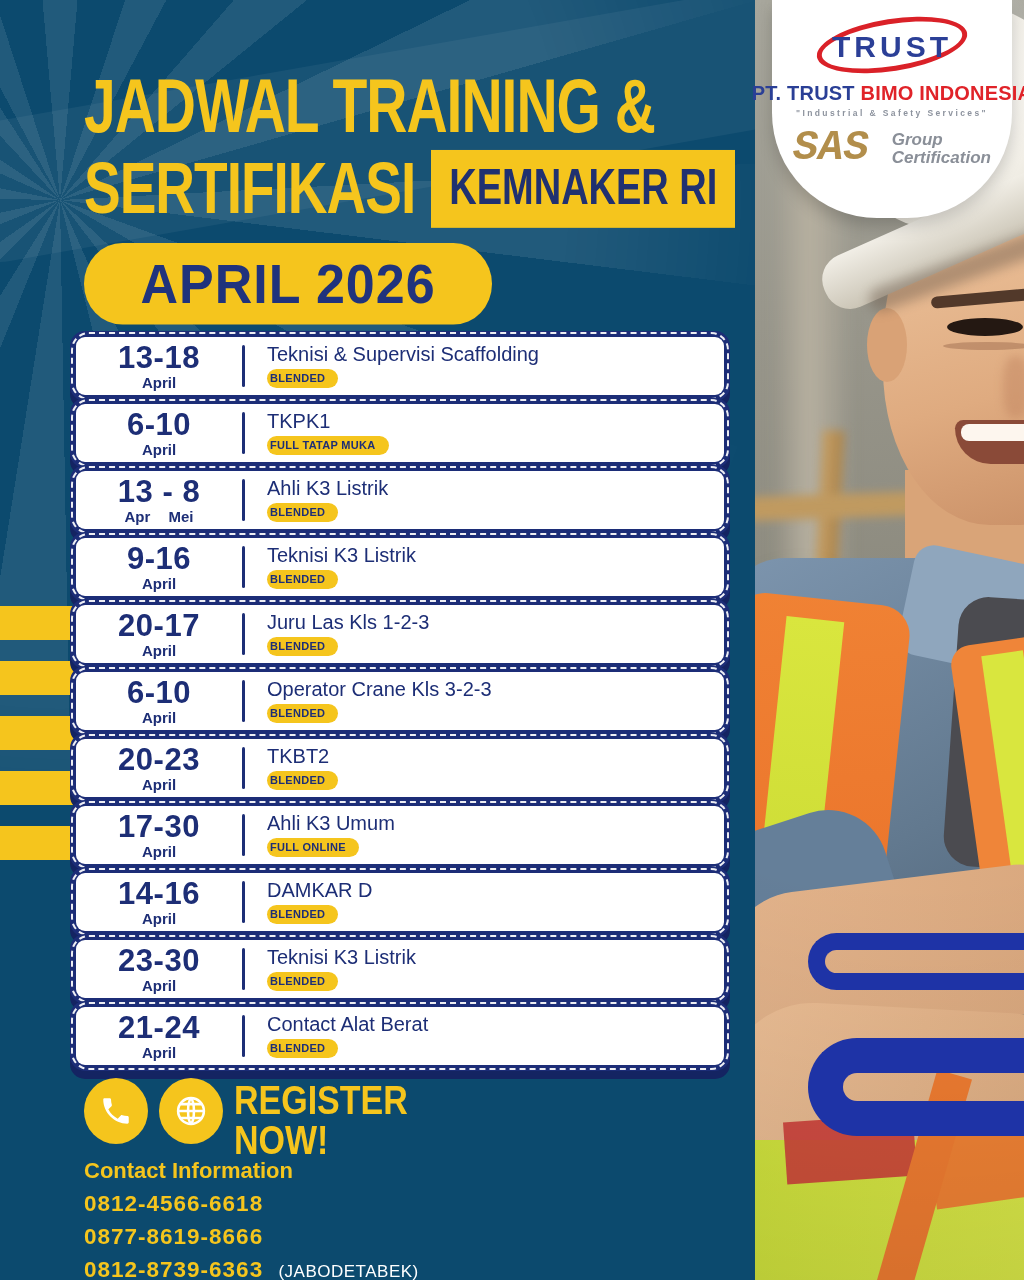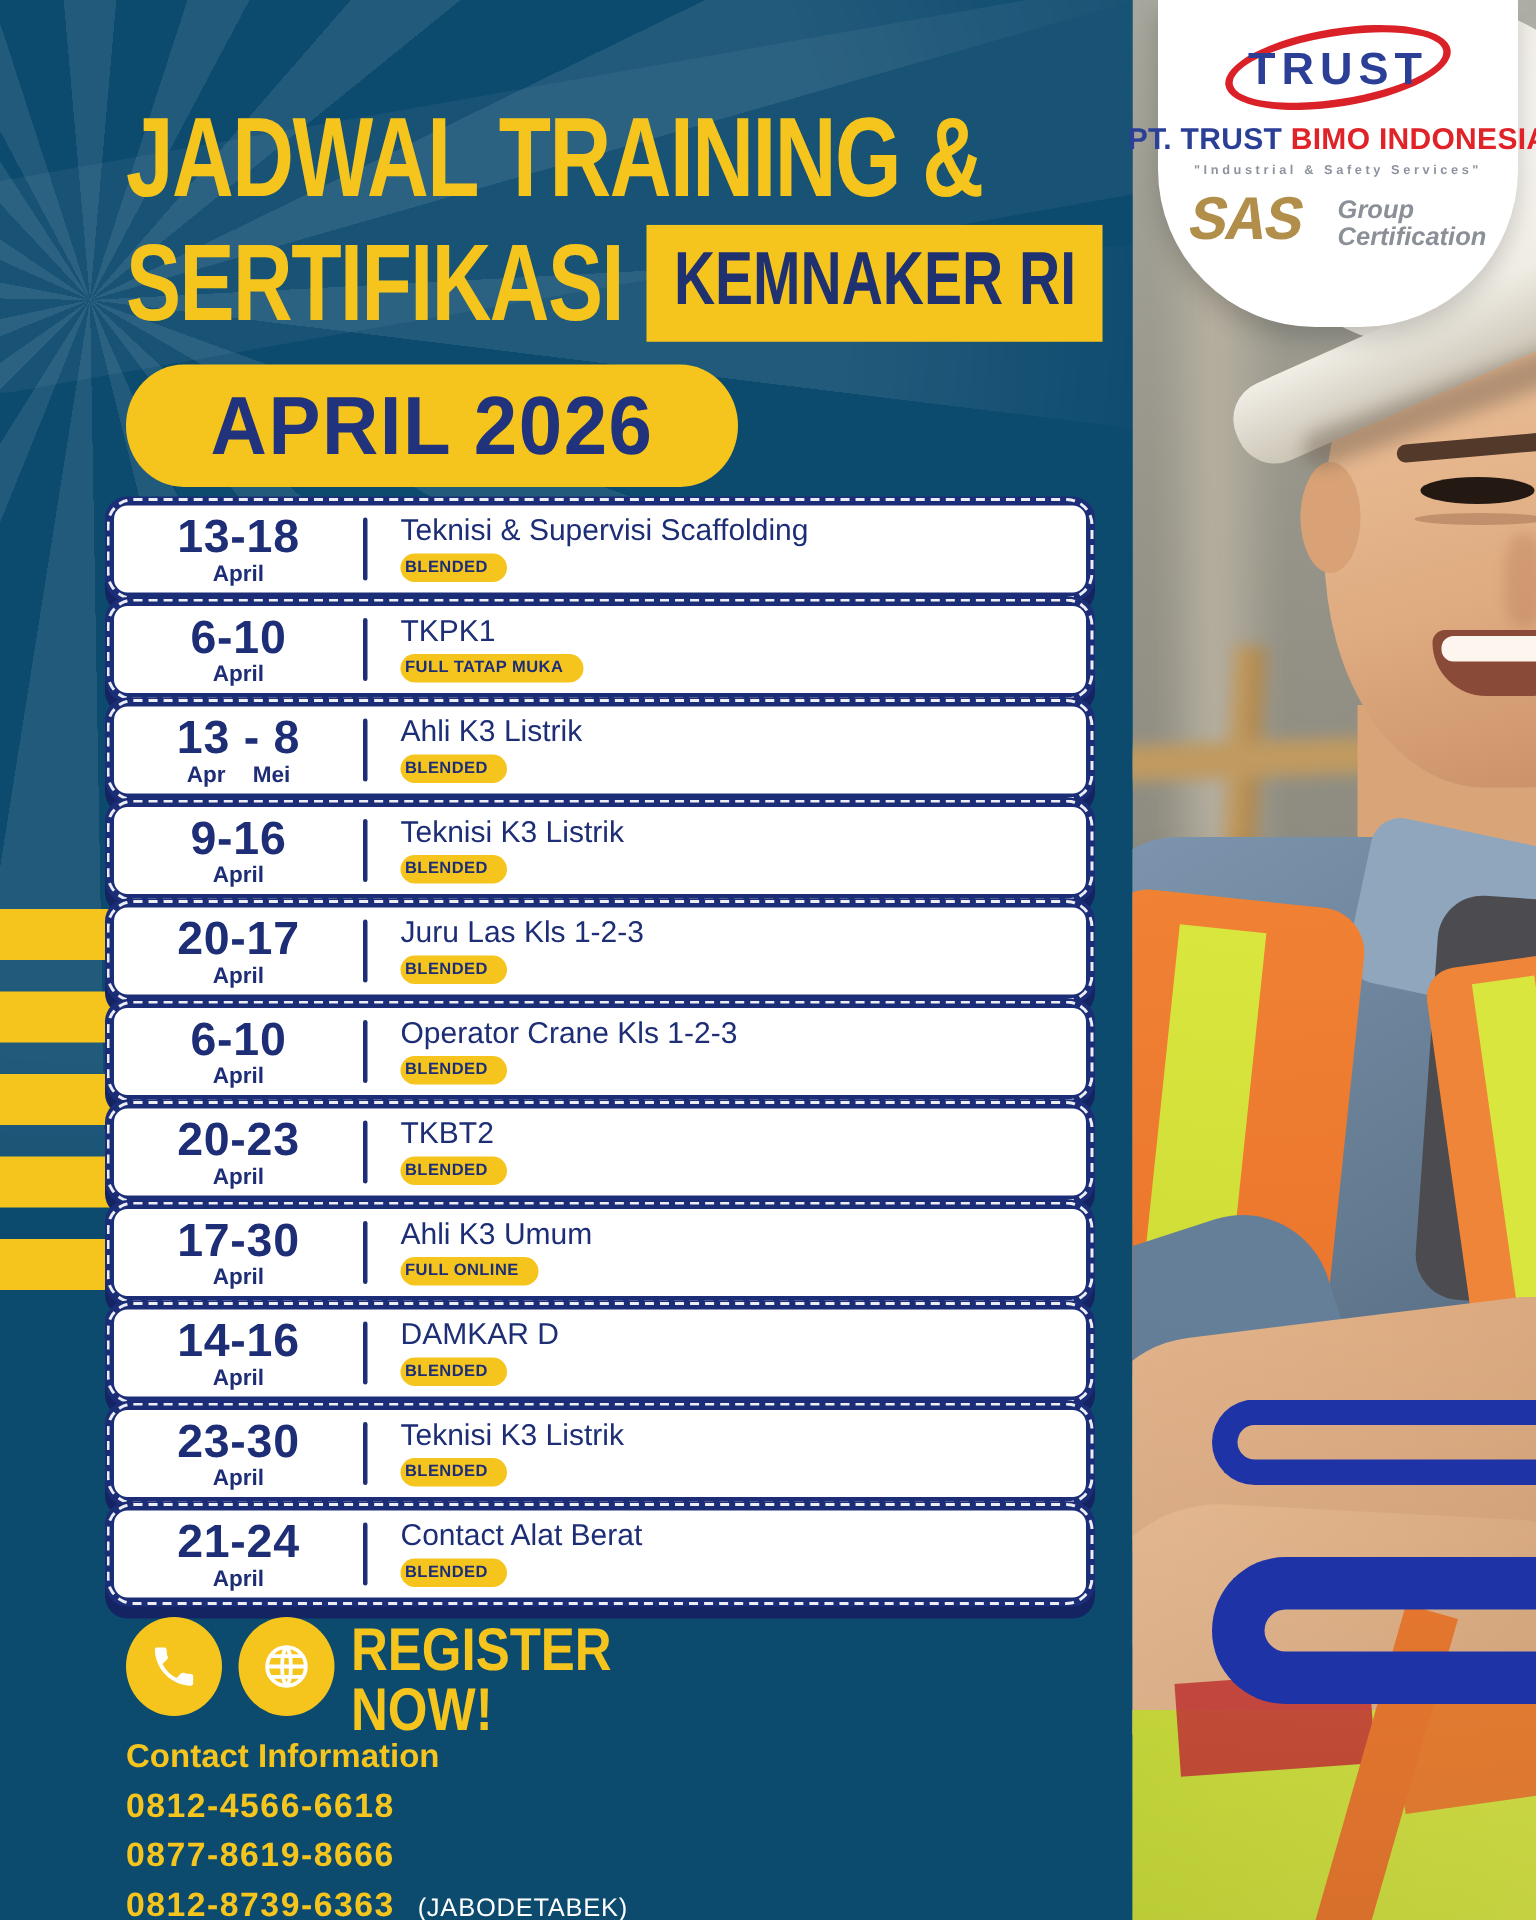--- a/index.html
+++ b/index.html
@@ -277,21 +277,21 @@
         <div class="mode">BLENDED</div>
       </div>
     </div>
     <div class="card">
       <div class="date-col">
         <div class="date-main">6-10</div>
         <div class="date-sub">April</div>
       </div>
       <div class="vdiv"></div>
       <div class="info">
-        <div class="course">Operator Crane Kls 1-2-3</div>
+        <div class="course">Operator Crane Kls 3-2-3</div>
         <div class="mode">BLENDED</div>
       </div>
     </div>
     <div class="card">
       <div class="date-col">
         <div class="date-main">20-23</div>
         <div class="date-sub">April</div>
       </div>
       <div class="vdiv"></div>
       <div class="info">

